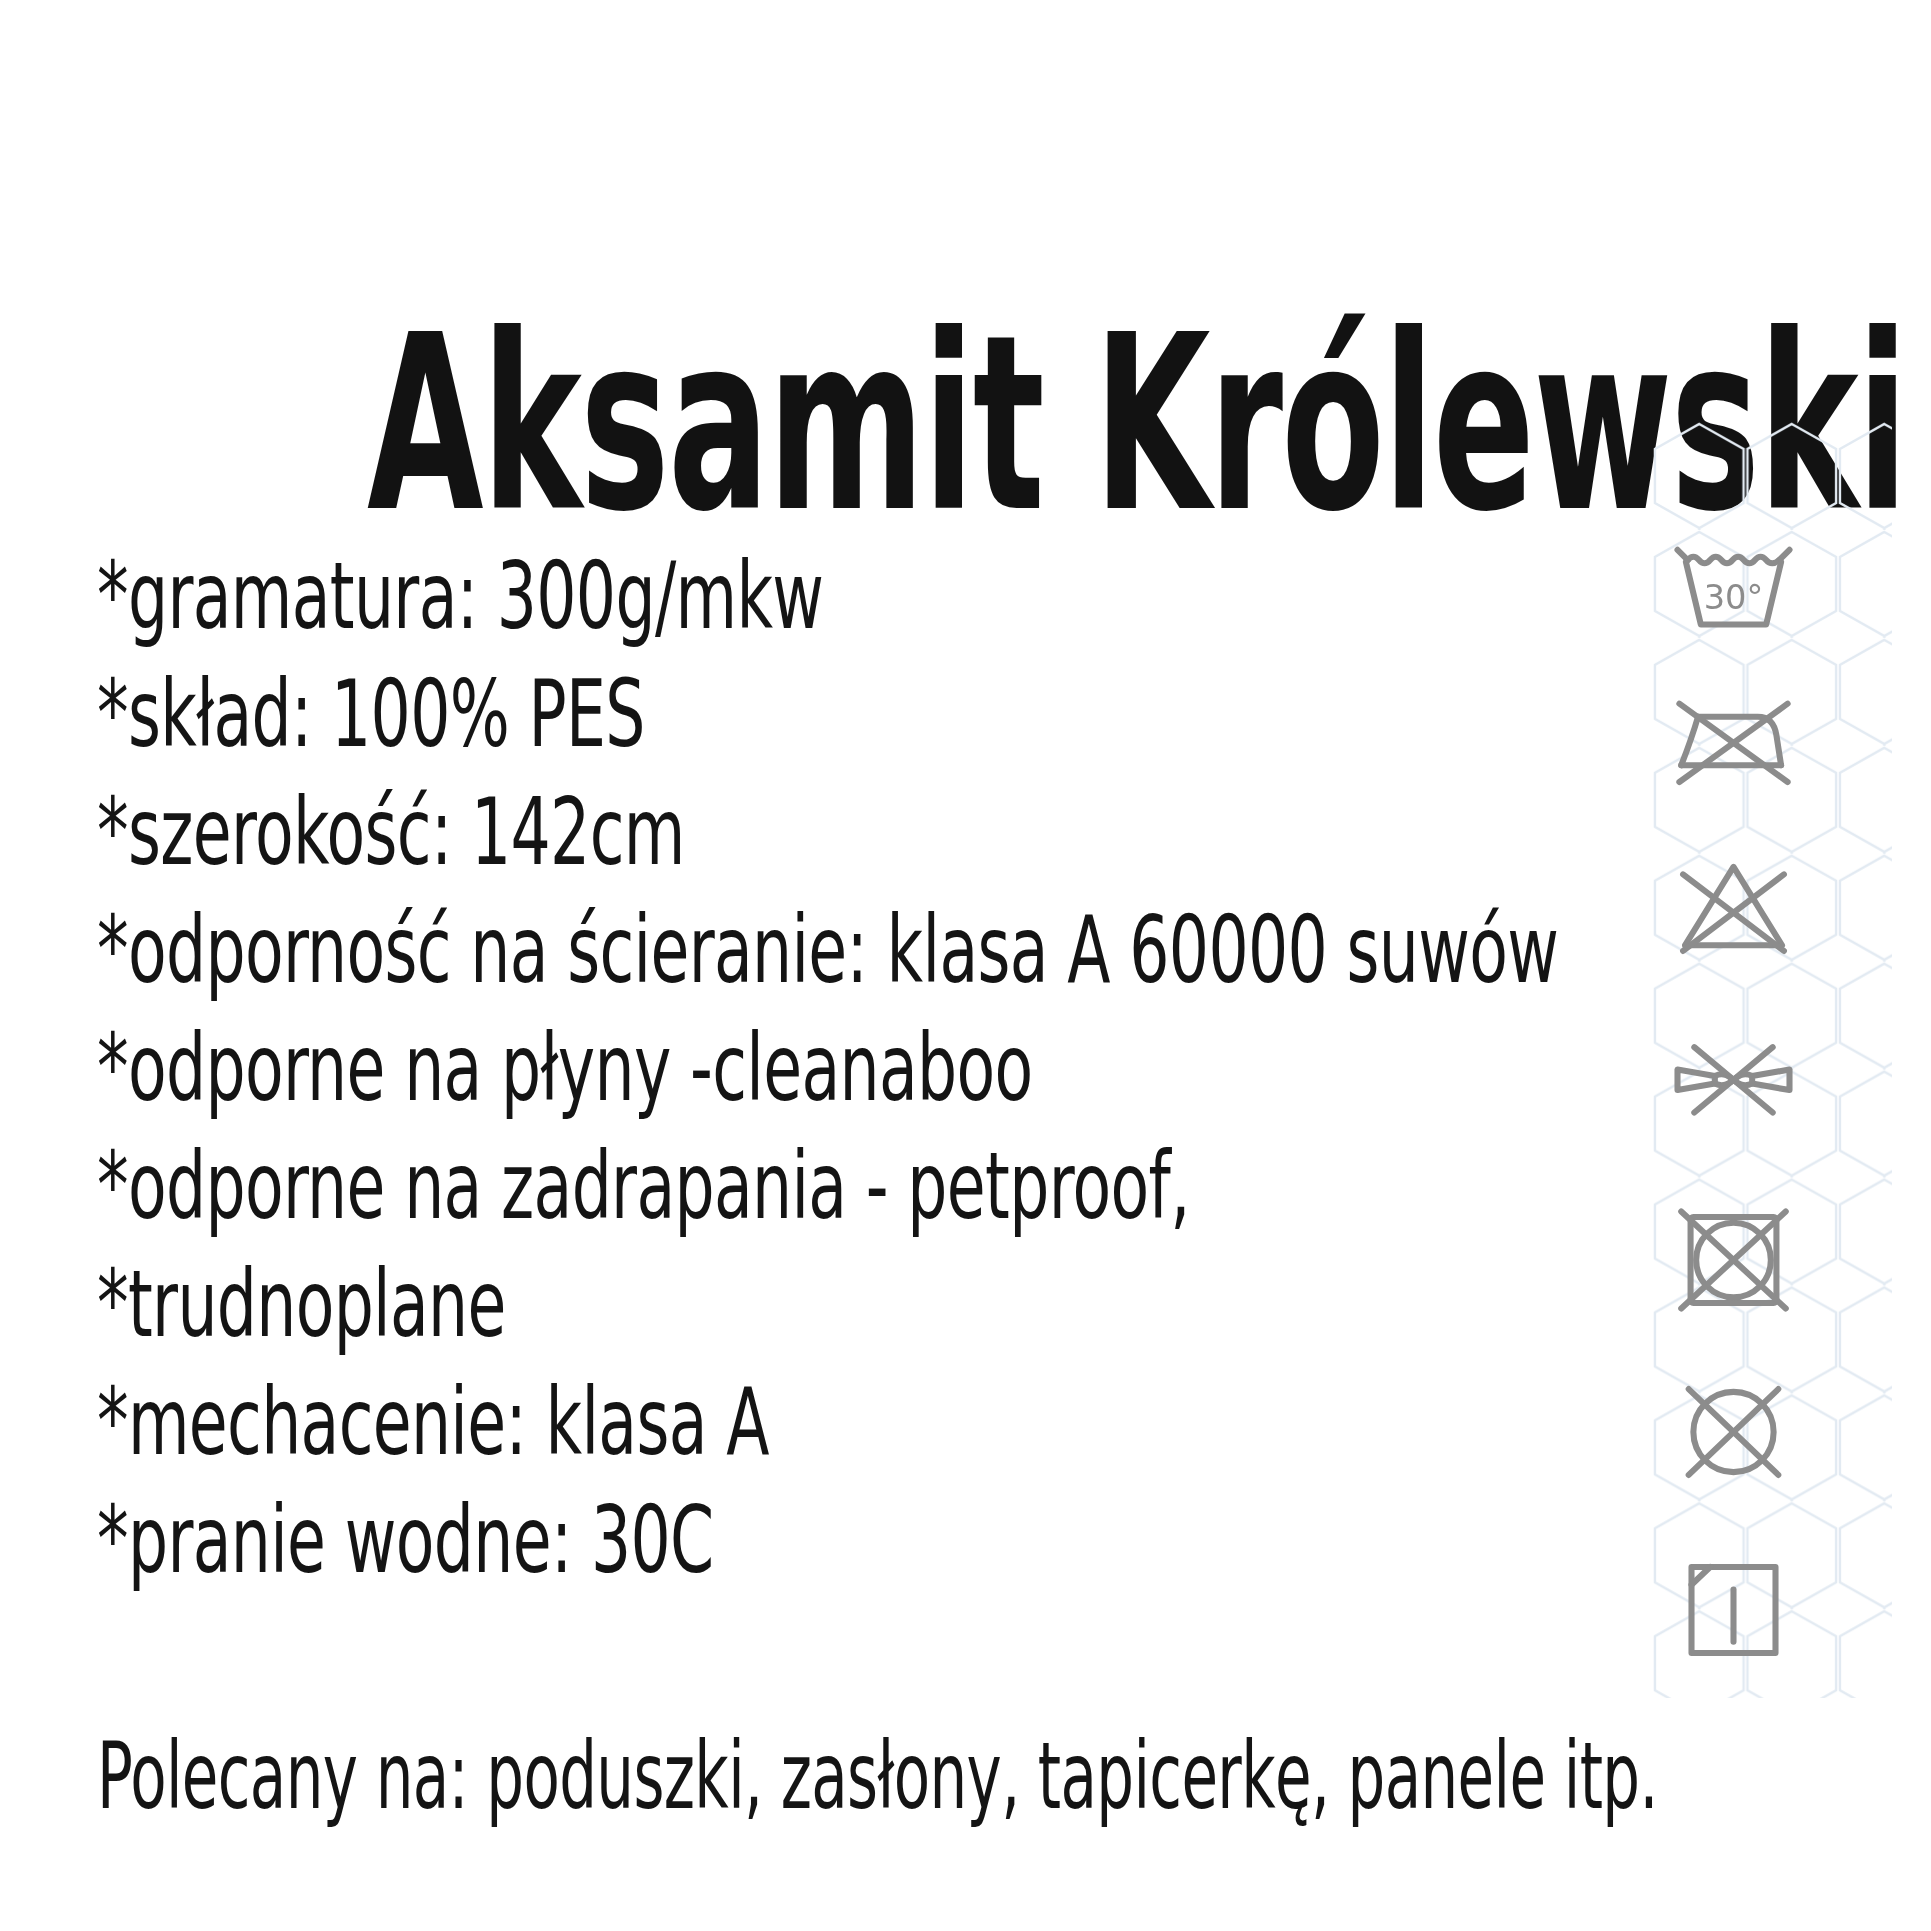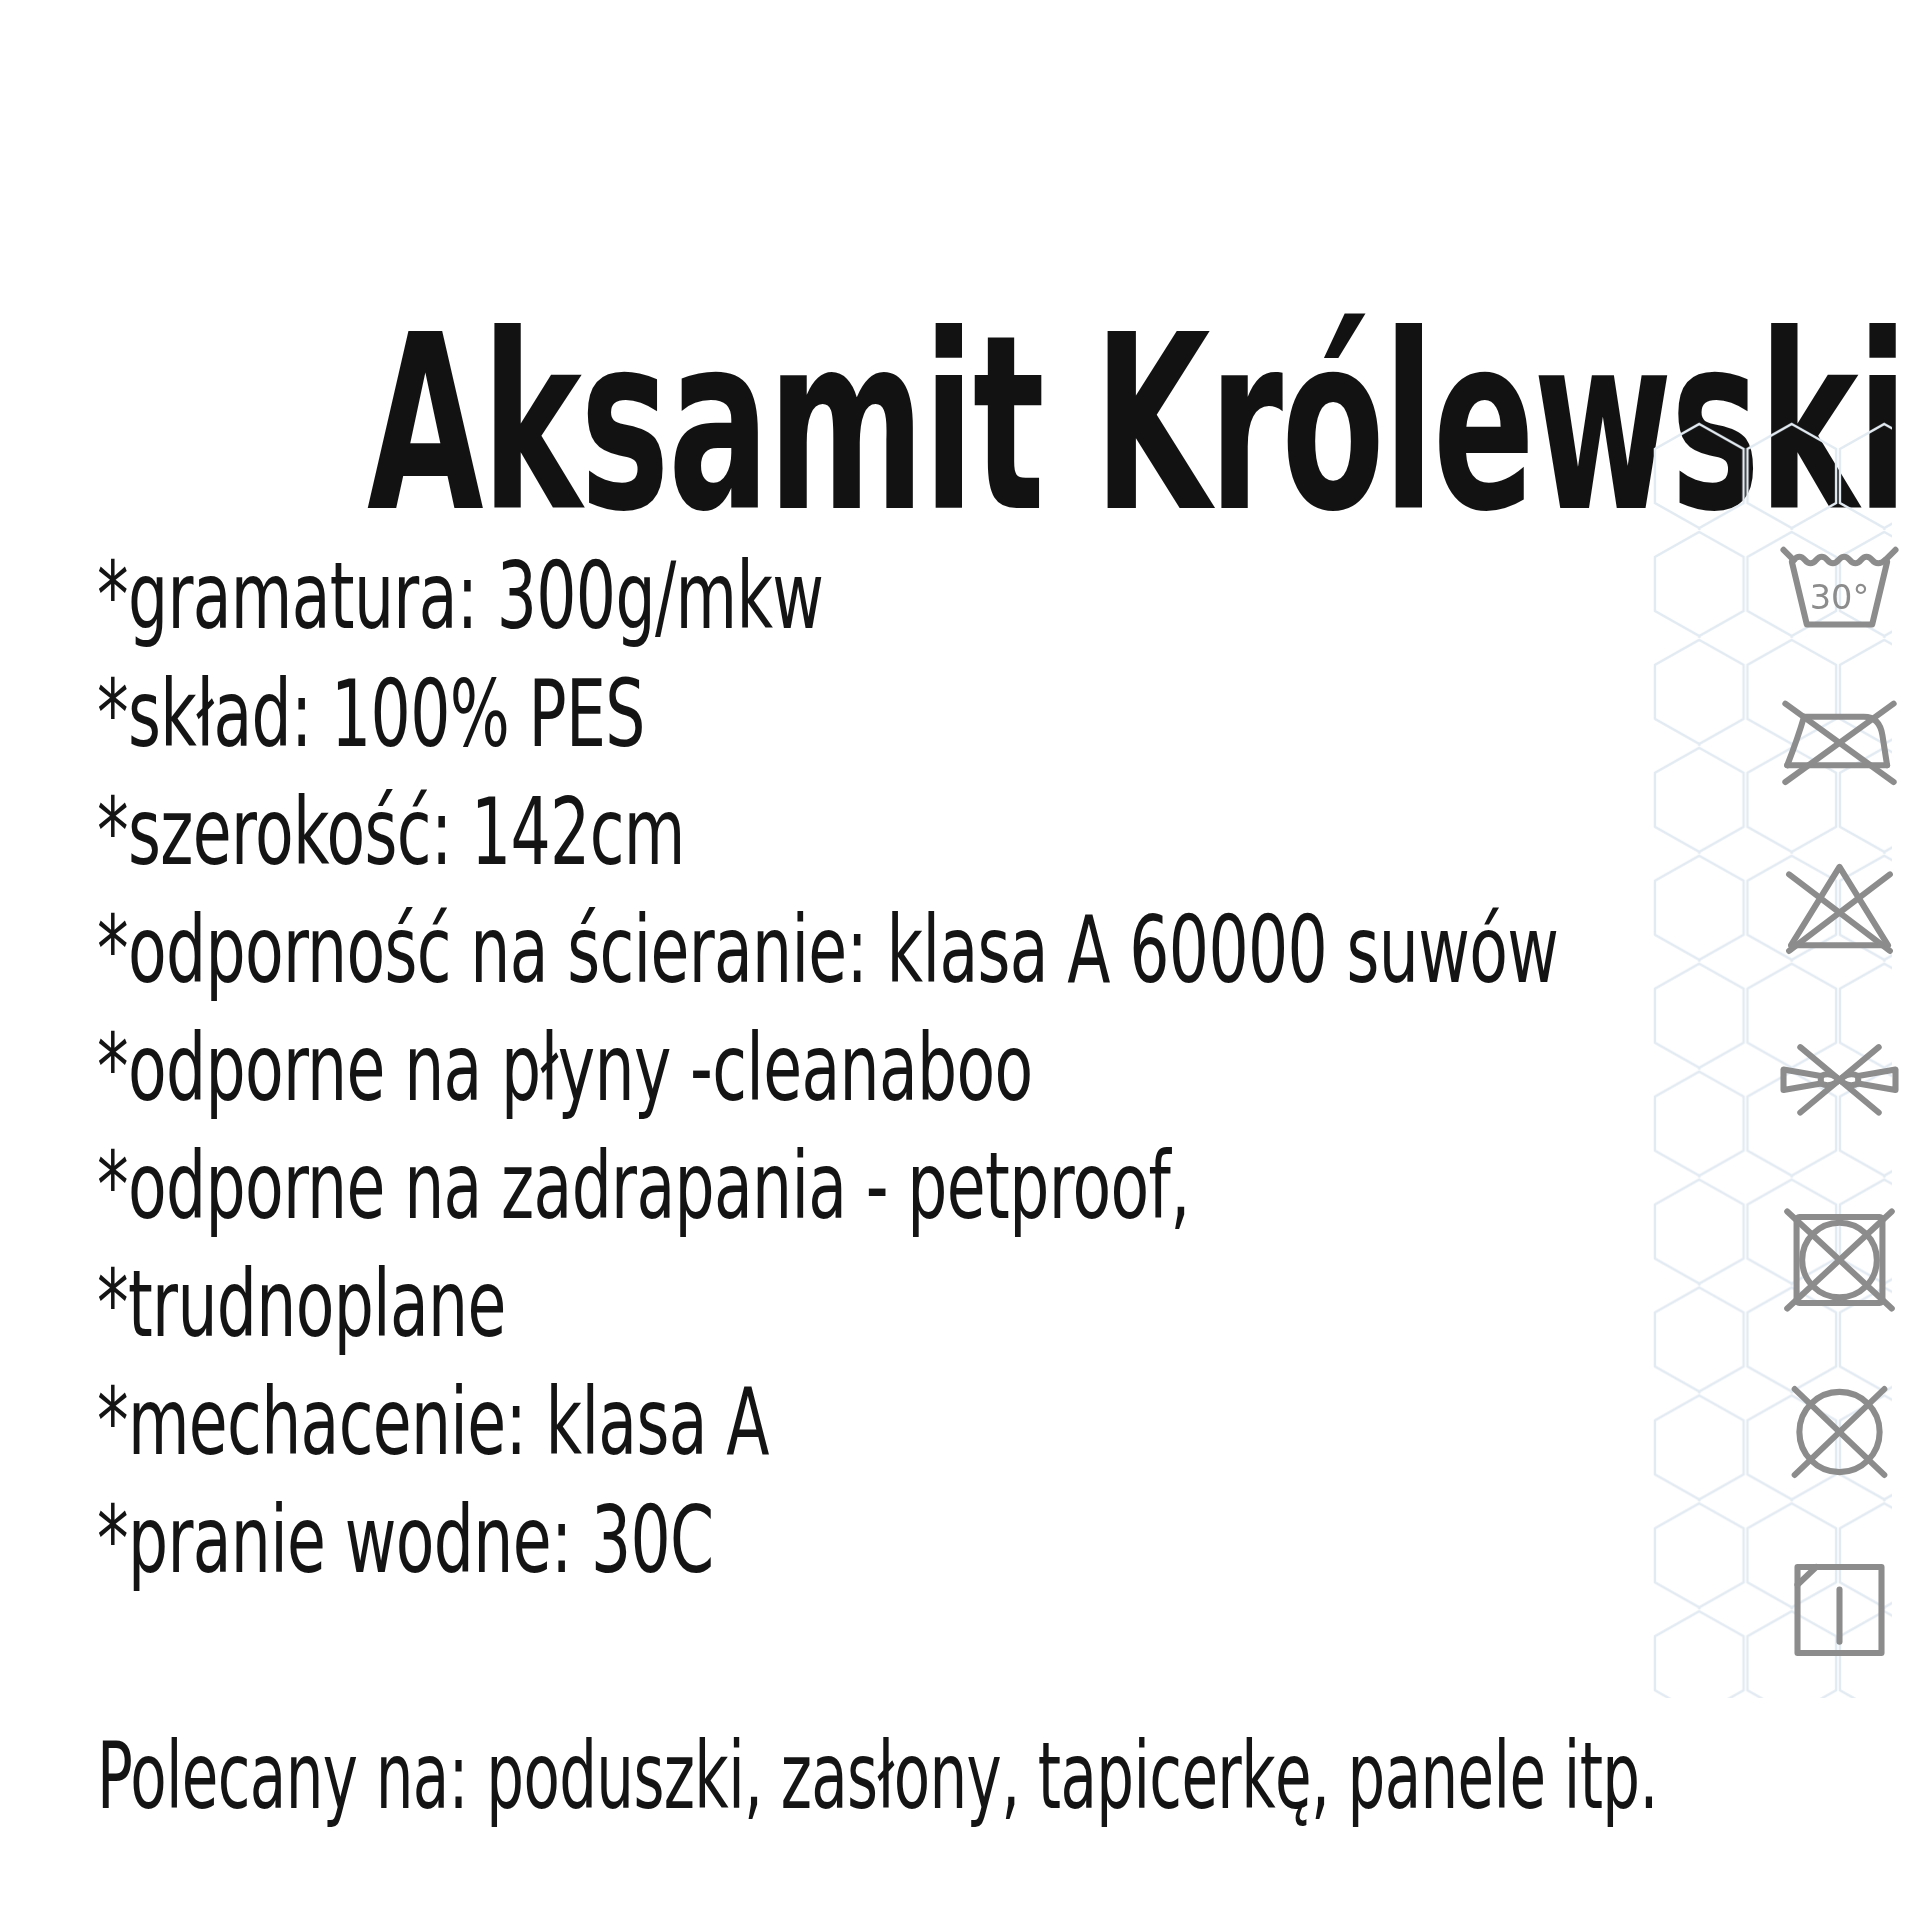--- a/index.html
+++ b/index.html
@@ -45,21 +45,21 @@
     letter-spacing:-1px;
     color:#141414;
   }
   .hex-bg{
     position:absolute;
     left:1653px;top:421px;
     width:239px;height:1278px;
   }
   .care-icon{
     position:absolute;
-    left:1774px;
+    left:1668px;
     width:131px;height:112px;
   }
   .care-icon svg{display:block;width:131px;height:112px;}
   .ci-1{top:533px;} .ci-2{top:685px;} .ci-3{top:852px;}
   .ci-4{top:1021px;} .ci-5{top:1204px;} .ci-6{top:1376px;} .ci-7{top:1554px;}
   .care-stroke{fill:none;stroke:#8c8c8c;stroke-width:6.5;stroke-linecap:round;stroke-linejoin:round;}
   .wash-temp{
     font-family:"DejaVu Sans", sans-serif;
     font-size:36px;
     fill:#8c8c8c;

